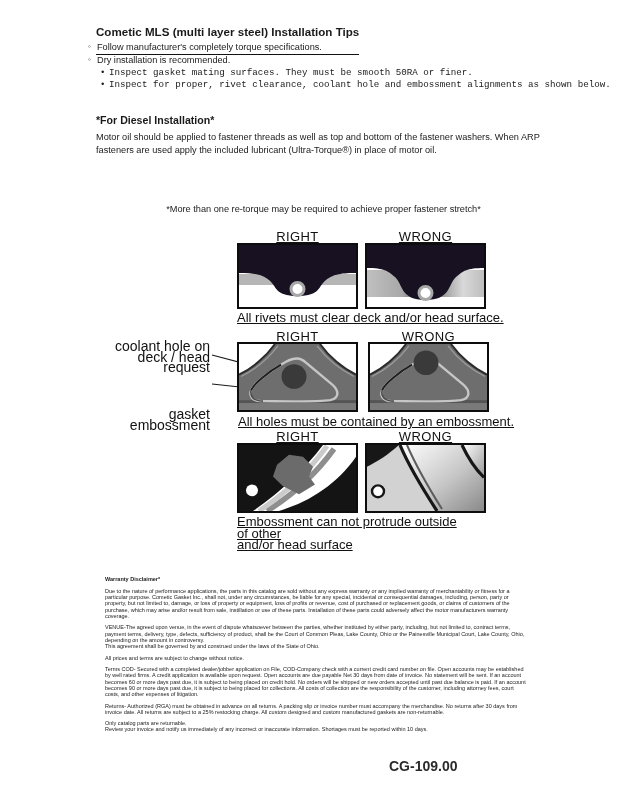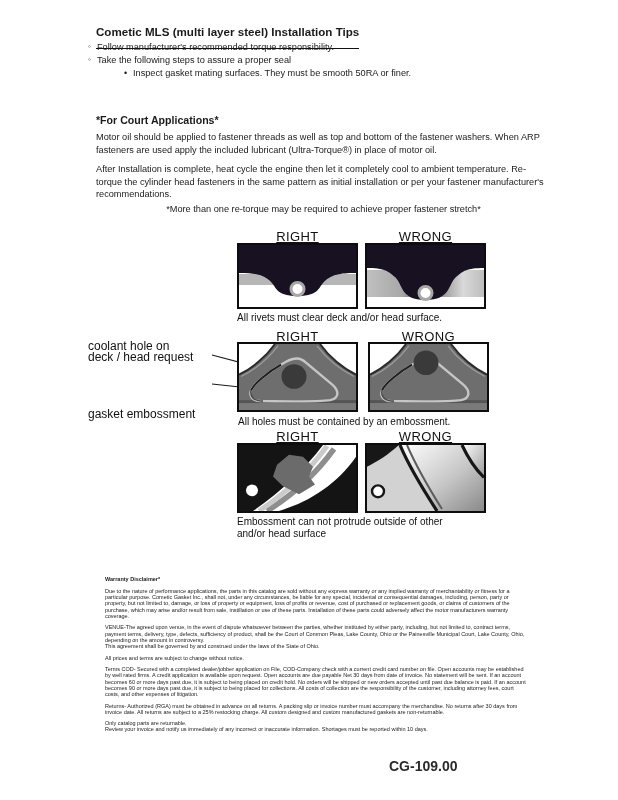--- a/index.html
+++ b/index.html
@@ -6,71 +6,71 @@
   .page {
     position:relative; width:618px; height:800px; margin:0 auto;
     background:#ffffff; overflow:hidden;
     font-family:"Liberation Sans", sans-serif; color:#1a1a1a;
     -webkit-font-smoothing:antialiased;
   }
   .abs { position:absolute; }
 
   .title {
     left:96px; top:25px; font-size:11.6px; font-weight:bold;
-    border-bottom:1.6px solid #111; padding-bottom:10px; letter-spacing:0;
+    border-bottom:1.6px solid #111; padding-bottom:16px; letter-spacing:0;
   }
 
   .bullets { left:88px; top:41px; font-size:9.2px; line-height:12.8px; }
   .b-row { white-space:nowrap; }
   .b-row .marker { display:inline-block; width:9px; font-size:8px; vertical-align:top; line-height:12.8px;}
-  .b-sub { margin-left:36px; }
+  .b-sub { margin-left:12px;font-family:Liberation Mono, monospace; }
   .b-sub .marker { font-size:9px; }
 
   .h2 { left:96px; top:114px; font-size:10.6px; font-weight:bold; }
   .para { left:96px; width:455px; font-size:9.2px; line-height:12.7px; white-space:pre-line; }
   .p1 { top:131px; }
   .p2 { top:163px; }
   .note { top:203px;text-align:center; }
 
   .fig-label { width:121px; text-align:center; font-size:13px; letter-spacing:0.4px; color:#111;text-decoration:underline; }
   .fig-box {
     width:121px; height:70px; border:2px solid #0d0d0d; box-sizing:border-box;
     background:#fff;
   }
   .fig-box.r1 { height:66px; }
   .fig-box svg { display:block; width:100%; height:100%; }
-  .caption { font-size:10px; line-height:11.5px; color:#111; white-space:pre-line; }
-
-  .ann { width:122px; font-size:12px; line-height:10.6px; color:#111; }
+  .caption { font-size:13px; line-height:11.5px; color:#111; white-space:pre-line;text-decoration:underline; }
+
+  .ann { width:122px; text-align:right; font-size:14px; line-height:10.6px; color:#111; }
 
   .disclaimer {
     left:105px; top:576px; width:423px;
     font-size:5.5px; line-height:6.15px; color:#222;
   }
   .disclaimer .d-head { font-weight:bold; margin:0 0 6px 0; }
   .disclaimer p { margin:0 0 5.5px 0; white-space:pre-line; }
 
   .footer-code { left:389px; top:758px; font-size:14px; color:#2a2a2a;font-weight:bold; }
 </style>
 </head>
 <body>
 
 <div class="page">
 
   <div class="abs title">Cometic MLS (multi layer steel) Installation Tips</div>
 
   <div class="abs bullets">
-    <div class="b-row"><span class="marker">◦</span><span>Follow manufacturer's recommended torque responsibility.</span></div>
-    <div class="b-row"><span class="marker">◦</span><span>Take the following steps to assure a proper seal</span></div>
+    <div class="b-row"><span class="marker">◦</span><span>Follow manufacturer's completely torque specifications.</span></div>
+    <div class="b-row"><span class="marker">◦</span><span>Dry installation is recommended.</span></div>
     <div class="b-row b-sub"><span class="marker">•</span><span>Inspect gasket mating surfaces.  They must be smooth 50RA or finer.</span></div>
-  </div>
-
-  <div class="abs h2">*For Court Applications*</div>
+    <div class="b-row b-sub"><span class="marker">•</span><span>Inspect for proper, rivet clearance, coolant hole and embossment alignments as shown below.</span></div>
+  </div>
+
+  <div class="abs h2">*For Diesel Installation*</div>
   <div class="abs para p1">Motor oil should be applied to fastener threads as well as top and bottom of the fastener washers. When ARP fasteners are used apply the included lubricant (Ultra-Torque®) in place of motor oil.</div>
-  <div class="abs para p2">After Installation is complete, heat cycle the engine then let it completely cool to ambient temperature. Re-torque the cylinder head fasteners in the same pattern as initial installation or per your fastener manufacturer's recommendations.</div>
   <div class="abs para note">*More than one re-torque may be required to achieve proper fastener stretch*</div>
 
   <div class="abs fig-label" style="left:237px; top:229px;">RIGHT</div>
   <div class="abs fig-label" style="left:365px; top:229px;">WRONG</div>
 
   <div class="abs fig-box r1" style="left:237px; top:243px;">
     <svg viewBox="0 0 117 62" preserveAspectRatio="none">
       <rect width="117" height="62" fill="#ffffff"></rect>
       <path d="M0,29 H44 L36,40 H0 Z" fill="#b6b6b6"></path>
       <path d="M117,29 H73 L81,40 H117 Z" fill="#b6b6b6"></path>

